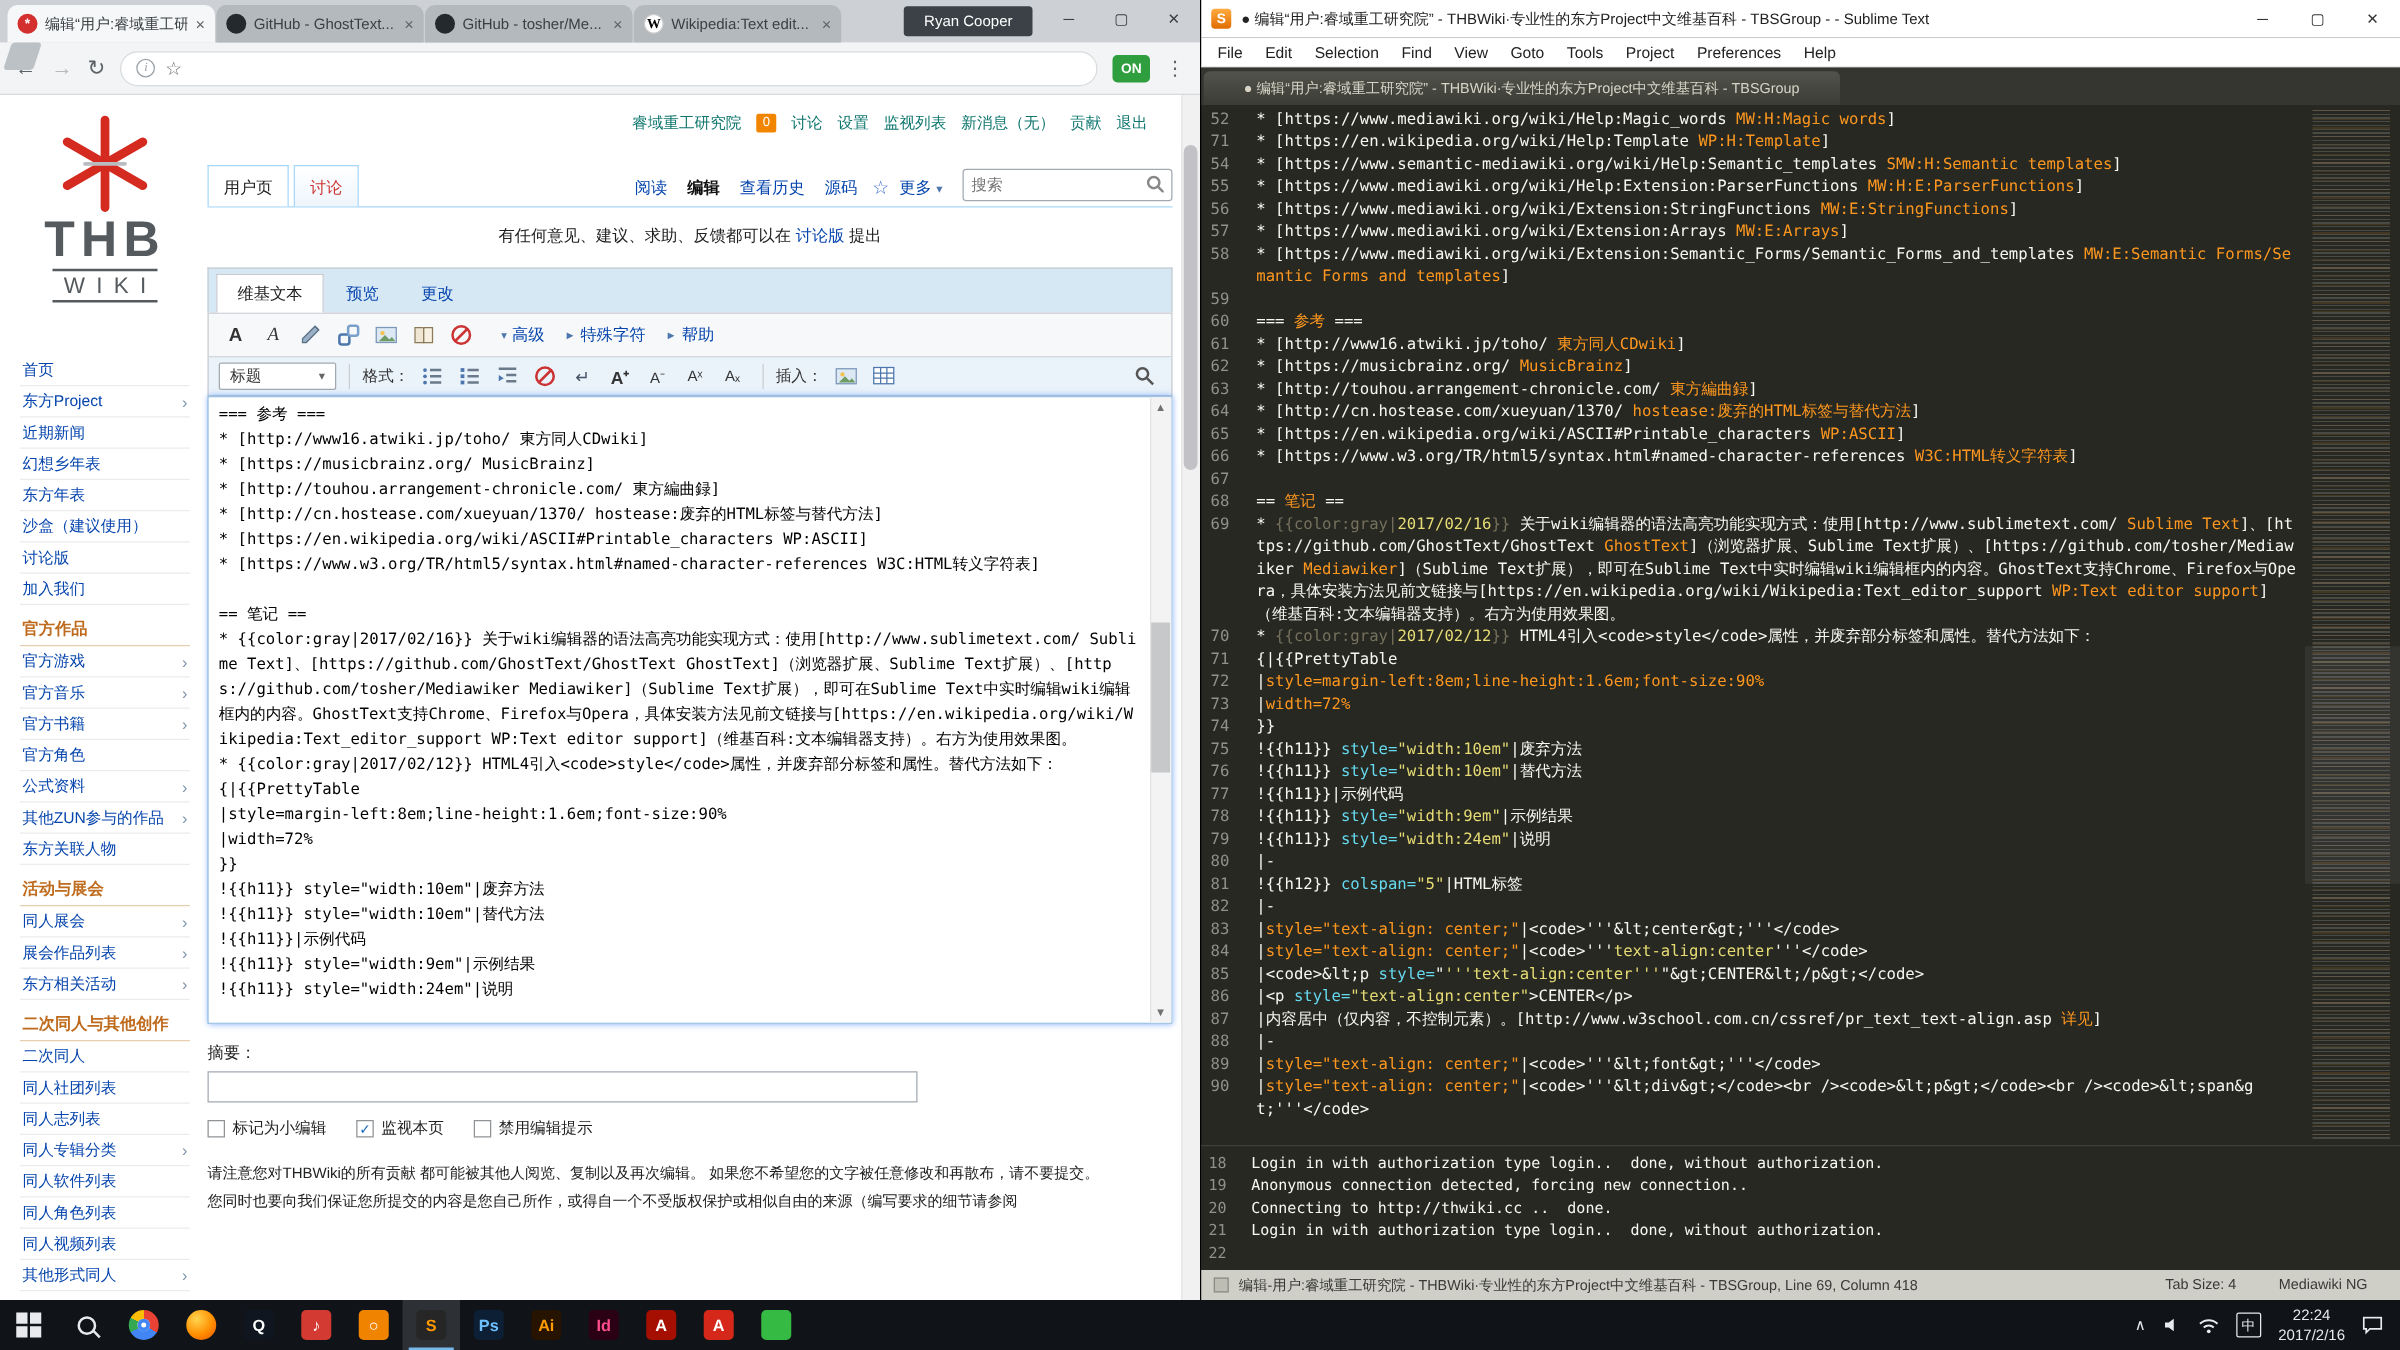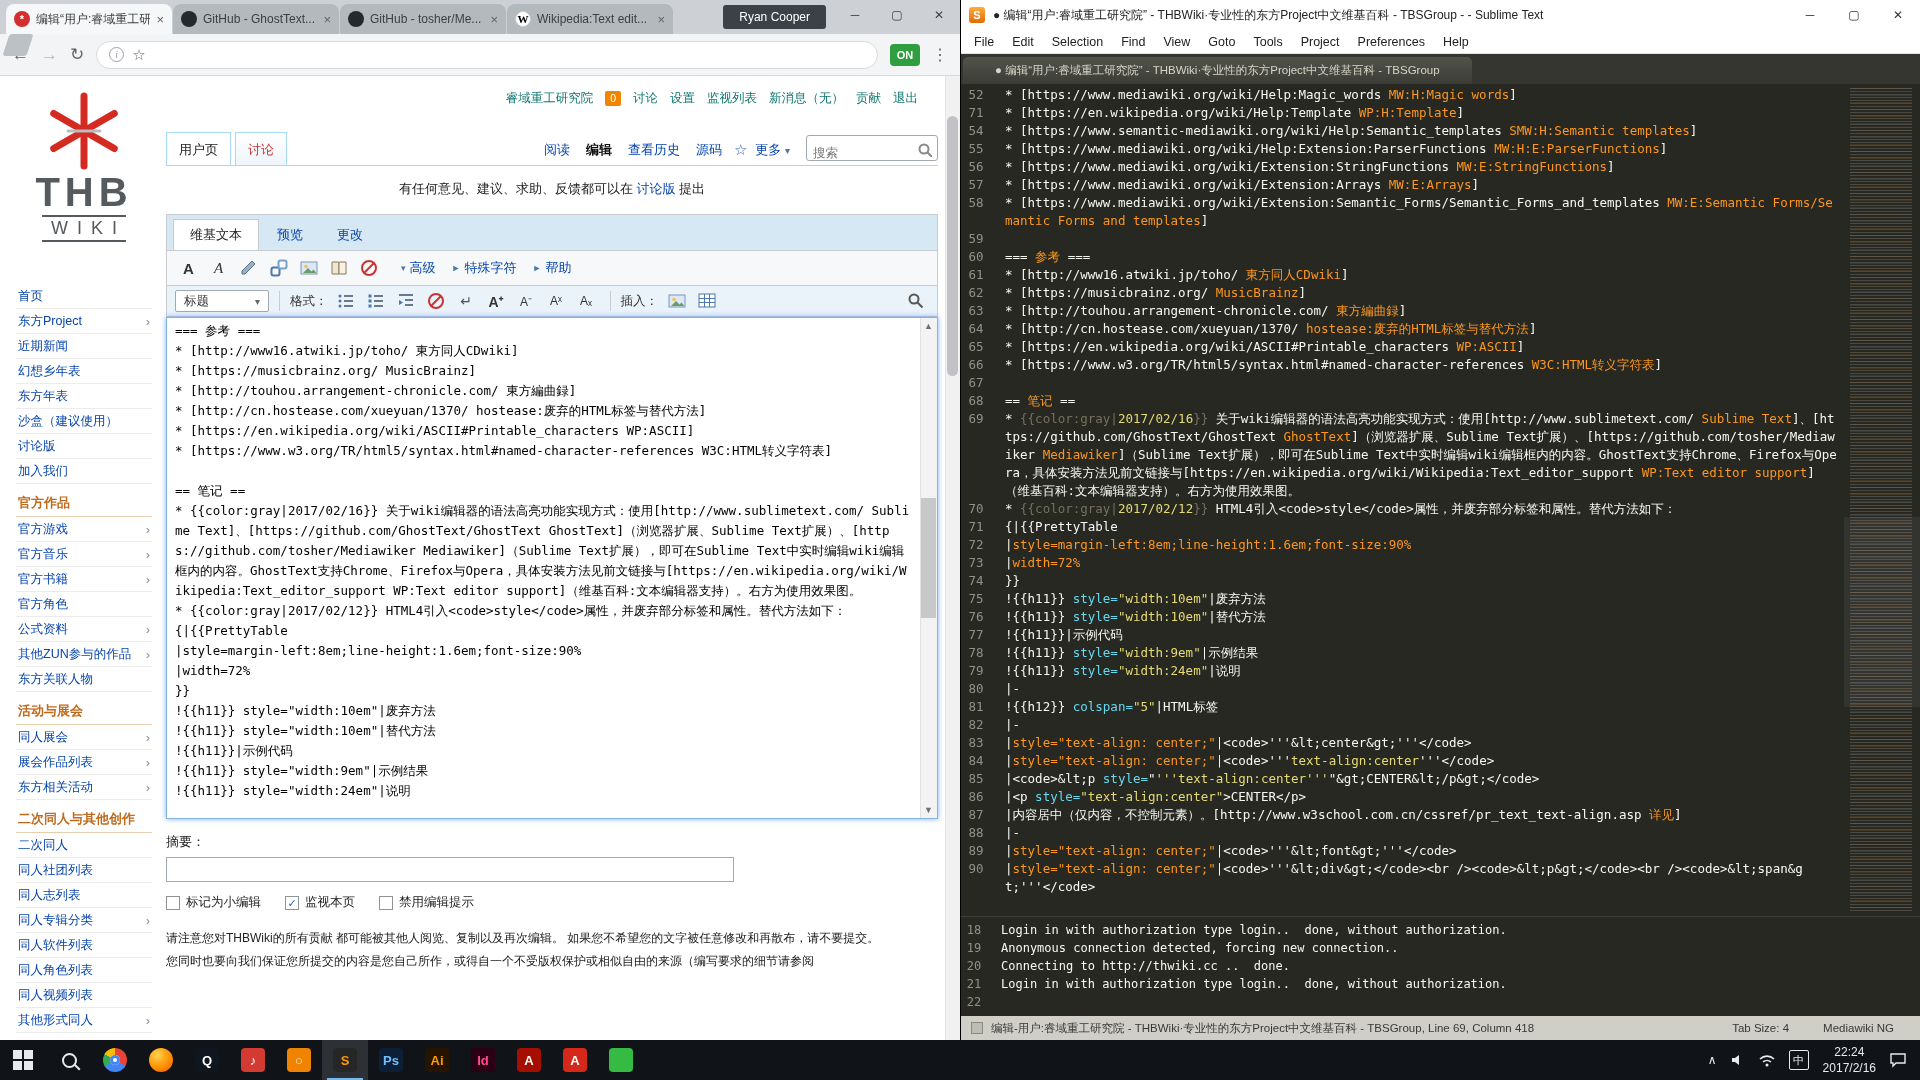--- a/index.html
+++ b/index.html
@@ -51,21 +51,21 @@
 .ptabs{display:flex;align-items:flex-end;border-bottom:1px solid #a7d7f9;font-size:13px}
 .ptab{padding:8px 12px 6px;color:#0645ad;background:linear-gradient(#ffffff,#eef5fb);border:1px solid #a7d7f9;border-bottom:none;margin-right:4px;cursor:pointer}
 .ptab.active{background:#fff;color:#222}
 .ptab.rednew{color:#cc3333}
 .ptabs-spacer{flex:1}
 .ptab-view{padding:8px 8px 6px;color:#0645ad;cursor:pointer;white-space:nowrap}
 .ptab-view.active{color:#111;font-weight:bold}
 .watch-star{color:#3366cc;padding:0 4px 6px;font-size:15px;cursor:pointer}
 .more-btn{color:#0645ad;padding:0 4px 6px;cursor:pointer;white-space:nowrap}
 .more-btn .caret{font-size:10px;color:#4c76ac}
-.searchbox{margin:0 0 4px 12px;height:26px;width:132px;border:1px solid #a2a9b1;border-radius:3px;display:flex;align-items:flex-end;padding:0 6px;background:#fff;gap:4px}
+.searchbox{margin:0 0 4px 12px;height:26px;width:168px;border:1px solid #a2a9b1;border-radius:3px;display:flex;align-items:center;padding:0 6px;background:#fff;gap:4px}
 .searchbox input{border:none;outline:none;flex:1;width:100px;font-size:12.5px;font-family:inherit;color:#333}
 .notice{text-align:center;font-size:13px;margin-top:14px;color:#202122}
 .a{color:#0645ad;cursor:pointer}
 .editor{margin-top:16px}
 .etabs{display:flex;background:#d7e8f5;border:1px solid #c8ccd1;border-bottom:none;align-items:flex-end;padding:4px 6px 0;gap:2px;font-size:13px}
 .etab{padding:6px 16px;color:#0645ad;cursor:pointer}
 .etab.active{background:#fff;color:#222;border:1px solid #c8ccd1;border-bottom:none}
 .tb1{height:36px;border:1px solid #c8ccd1;background:#f7f8f9;display:flex;align-items:center;padding:0 8px;gap:3px}
 .tbtile{width:27px;height:27px;display:grid;place-items:center;border-radius:2px;cursor:pointer}
 .tb-sec{margin-left:16px;color:#0645ad;font-size:13px;cursor:pointer;display:flex;align-items:center;gap:4px}

